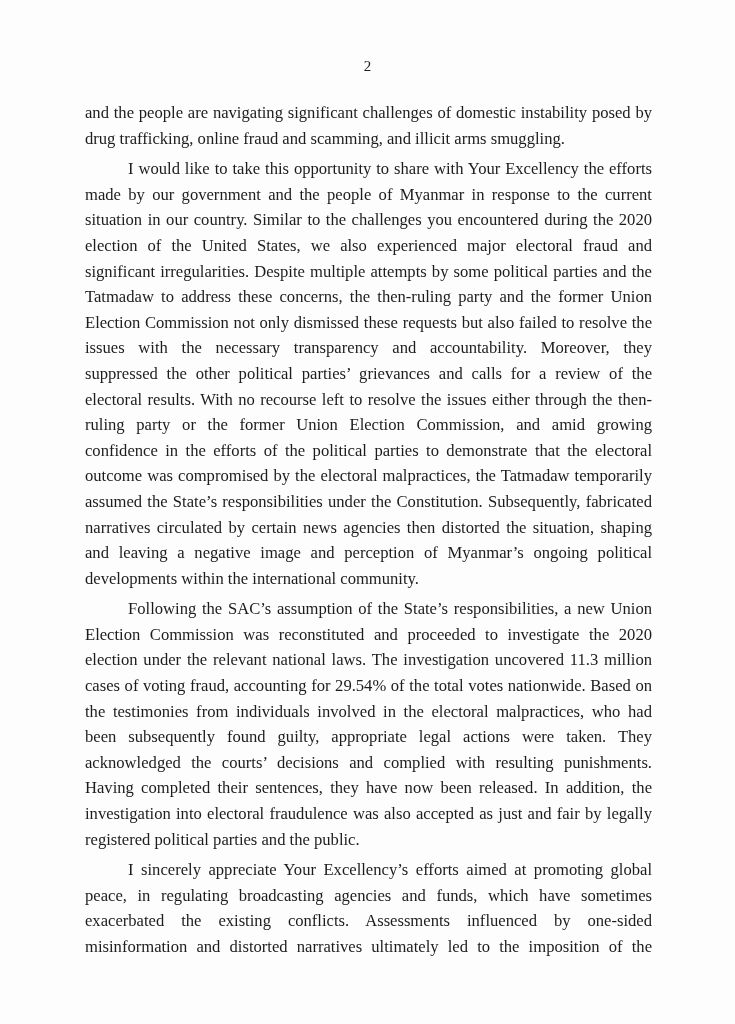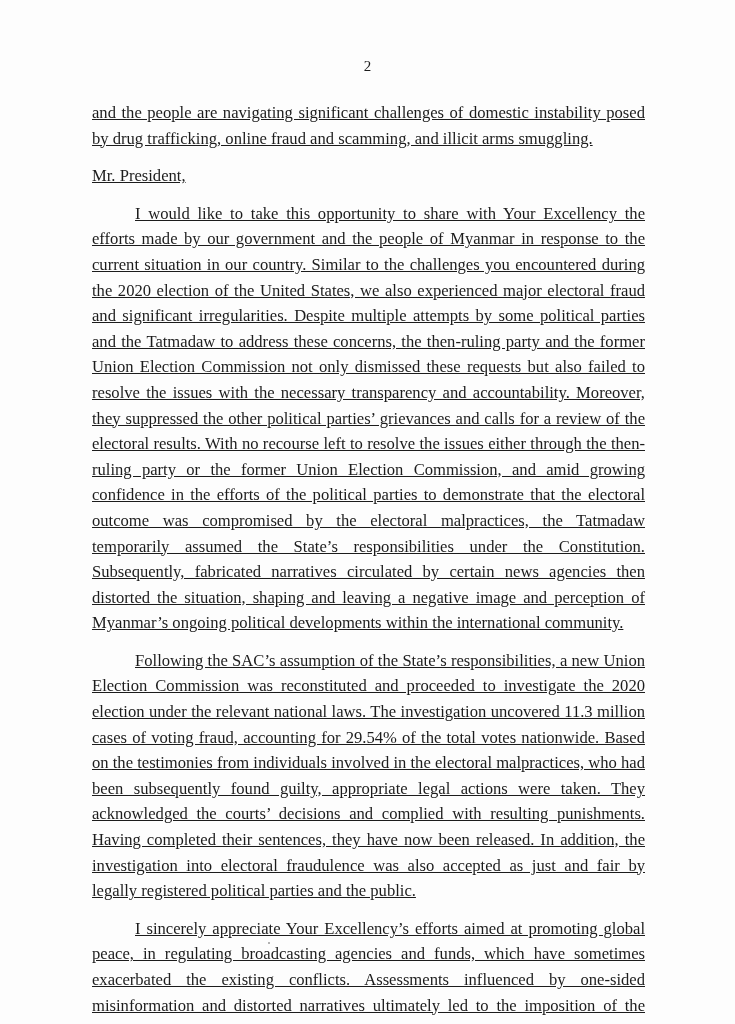--- a/index.html
+++ b/index.html
@@ -12,32 +12,31 @@
   }
   .page-number {
     position: absolute; top: 58px; left: 0; width: 735px;
     text-align: center; font-size: 15px;
   }
   .body {
     position: absolute; left: 80px; top: 100px; width: 577px;
     font-size: 16.6px; line-height: 25.6px;
     text-align: justify;
   }
-  .body p { margin: 12px; text-decoration: underline; }
+  .body p { margin: 5px; }
   .indent { text-indent: 43px; }
   .speck { position: absolute; width: 2px; height: 2px; background: #999; border-radius: 1px; }
 </style>
 </head>
 <body>
 
 <div class="page">
   <div class="page-number">2</div>
 
   <div class="body">
     <p style="margin-top:0;">and the people are navigating significant challenges of domestic instability posed by drug trafficking, online fraud and scamming, and illicit arms smuggling.</p>
-    <p>Mr. President,</p>
     <p class="indent">I would like to take this opportunity to share with Your Excellency the efforts made by our government and the people of Myanmar in response to the current situation in our country. Similar to the challenges you encountered during the 2020 election of the United States, we also experienced major electoral fraud and significant irregularities. Despite multiple attempts by some political parties and the Tatmadaw to address these concerns, the then-ruling party and the former Union Election Commission not only dismissed these requests but also failed to resolve the issues with the necessary transparency and accountability. Moreover, they suppressed the other political parties’ grievances and calls for a review of the electoral results. With no recourse left to resolve the issues either through the then-ruling party or the former Union Election Commission, and amid growing confidence in the efforts of the political parties to demonstrate that the electoral outcome was compromised by the electoral malpractices, the Tatmadaw temporarily assumed the State’s responsibilities under the Constitution. Subsequently, fabricated narratives circulated by certain news agencies then distorted the situation, shaping and leaving a negative image and perception of Myanmar’s ongoing political developments within the international community.</p>
     <p class="indent" style="margin-top:1px;">Following the SAC’s assumption of the State’s responsibilities, a new Union Election Commission was reconstituted and proceeded to investigate the 2020 election under the relevant national laws. The investigation uncovered 11.3 million cases of voting fraud, accounting for 29.54% of the total votes nationwide. Based on the testimonies from individuals involved in the electoral malpractices, who had been subsequently found guilty, appropriate legal actions were taken. They acknowledged the courts’ decisions and complied with resulting punishments. Having completed their sentences, they have now been released. In addition, the investigation into electoral fraudulence was also accepted as just and fair by legally registered political parties and the public.</p>
     <p class="indent" style="margin-top:3px; text-align-last: justify;">I sincerely appreciate Your Excellency’s efforts aimed at promoting global peace, in regulating broadcasting agencies and funds, which have sometimes exacerbated the existing conflicts. Assessments influenced by one-sided misinformation and distorted narratives ultimately led to the imposition of the</p>
   </div>
 
   <div class="speck" style="left:268px; top:942px;"></div>
 </div>
 
 </body></html>

